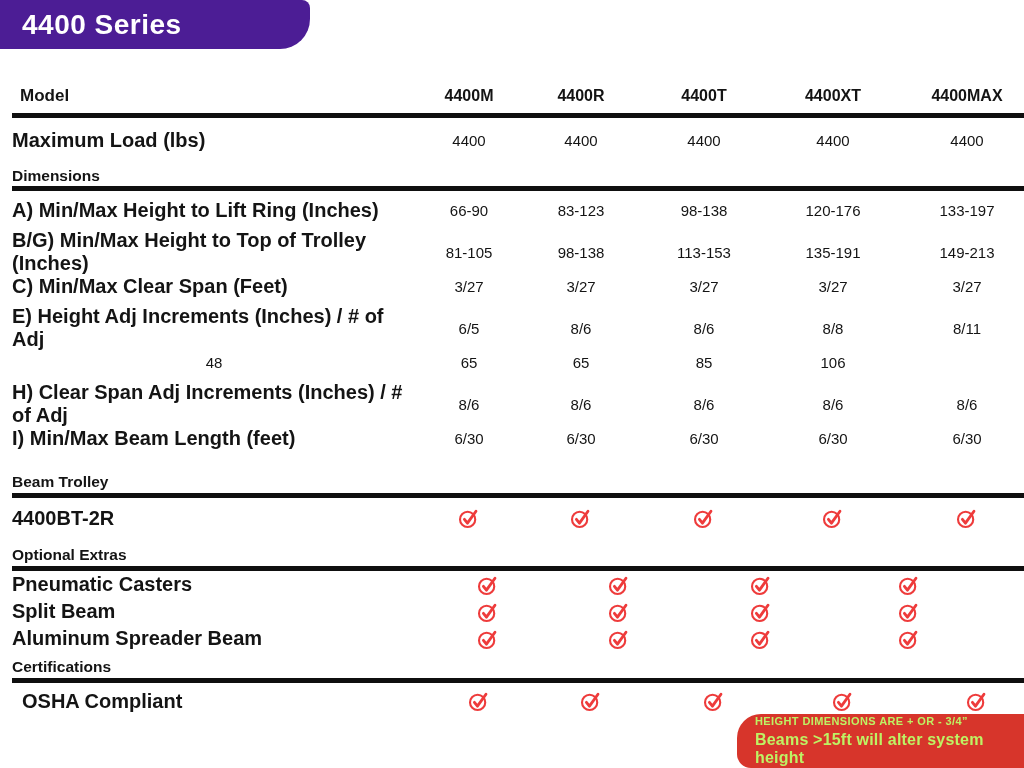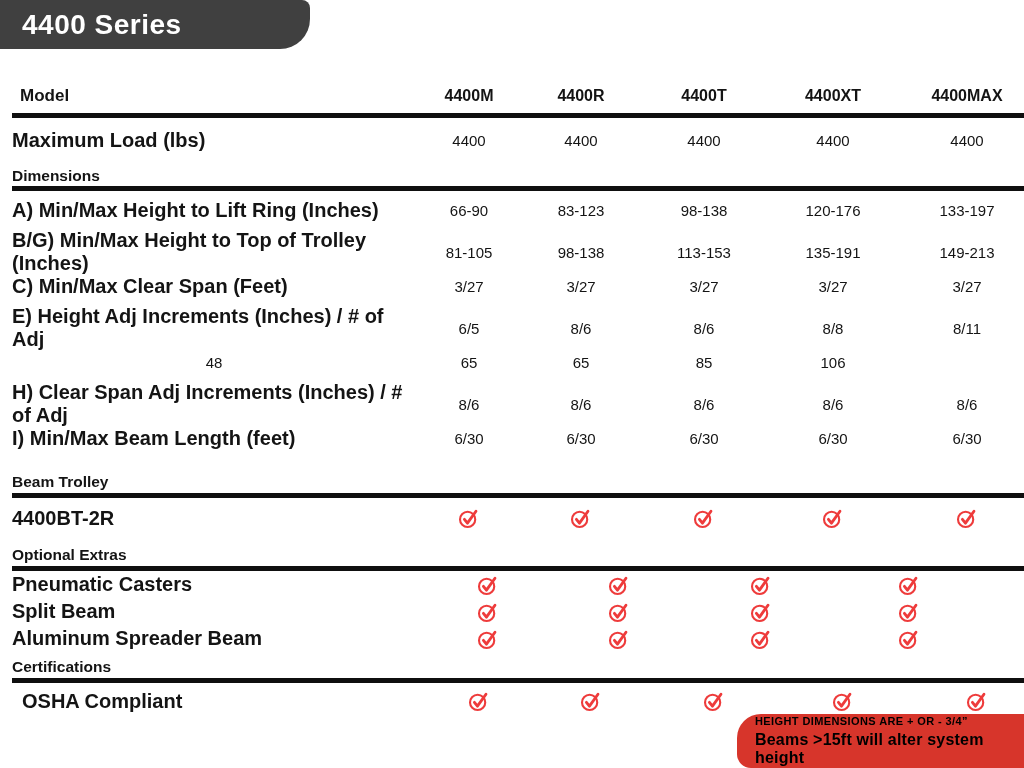--- a/index.html
+++ b/index.html
@@ -43,31 +43,31 @@
   .sec-3 .spec-row-inner { height:27px;gap:19px; }
   .sec-4 .spec-row-inner { height:36px;margin-left:10px; }
   .check { display:inline-block; width:22px; height:24px; vertical-align:middle; }
 
   
   .footnote {
     position:absolute; right:0; bottom:0;
     width:287px; height:54px;
     background:#D7352B;
     border-radius:24px 0 0 14px;
-    color:#000000;
+    color:#bef264;
     display:flex; flex-direction:column; justify-content:center;
     padding-left:18px;
   }
   .fn1 { font-size:11px; font-weight:bold; letter-spacing:.4px; }
   .fn2 { font-size:16px; font-weight:bold; margin-top:4px; letter-spacing:.2px; }
 </style>
 </head>
 <body>
 
-<div class="banner" style="background: #404040;">
+<div class="banner" style="background: #4c1d95;">
   <div class="banner-title">4400 Series</div>
 </div>
 
 <div class="spec-table">
   <div class="grid-row header-row">
     <div class="model-label">Model</div>
 
   <div class="col-h">4400M</div>
       <div class="col-h">4400R</div>
       <div class="col-h">4400T</div>

